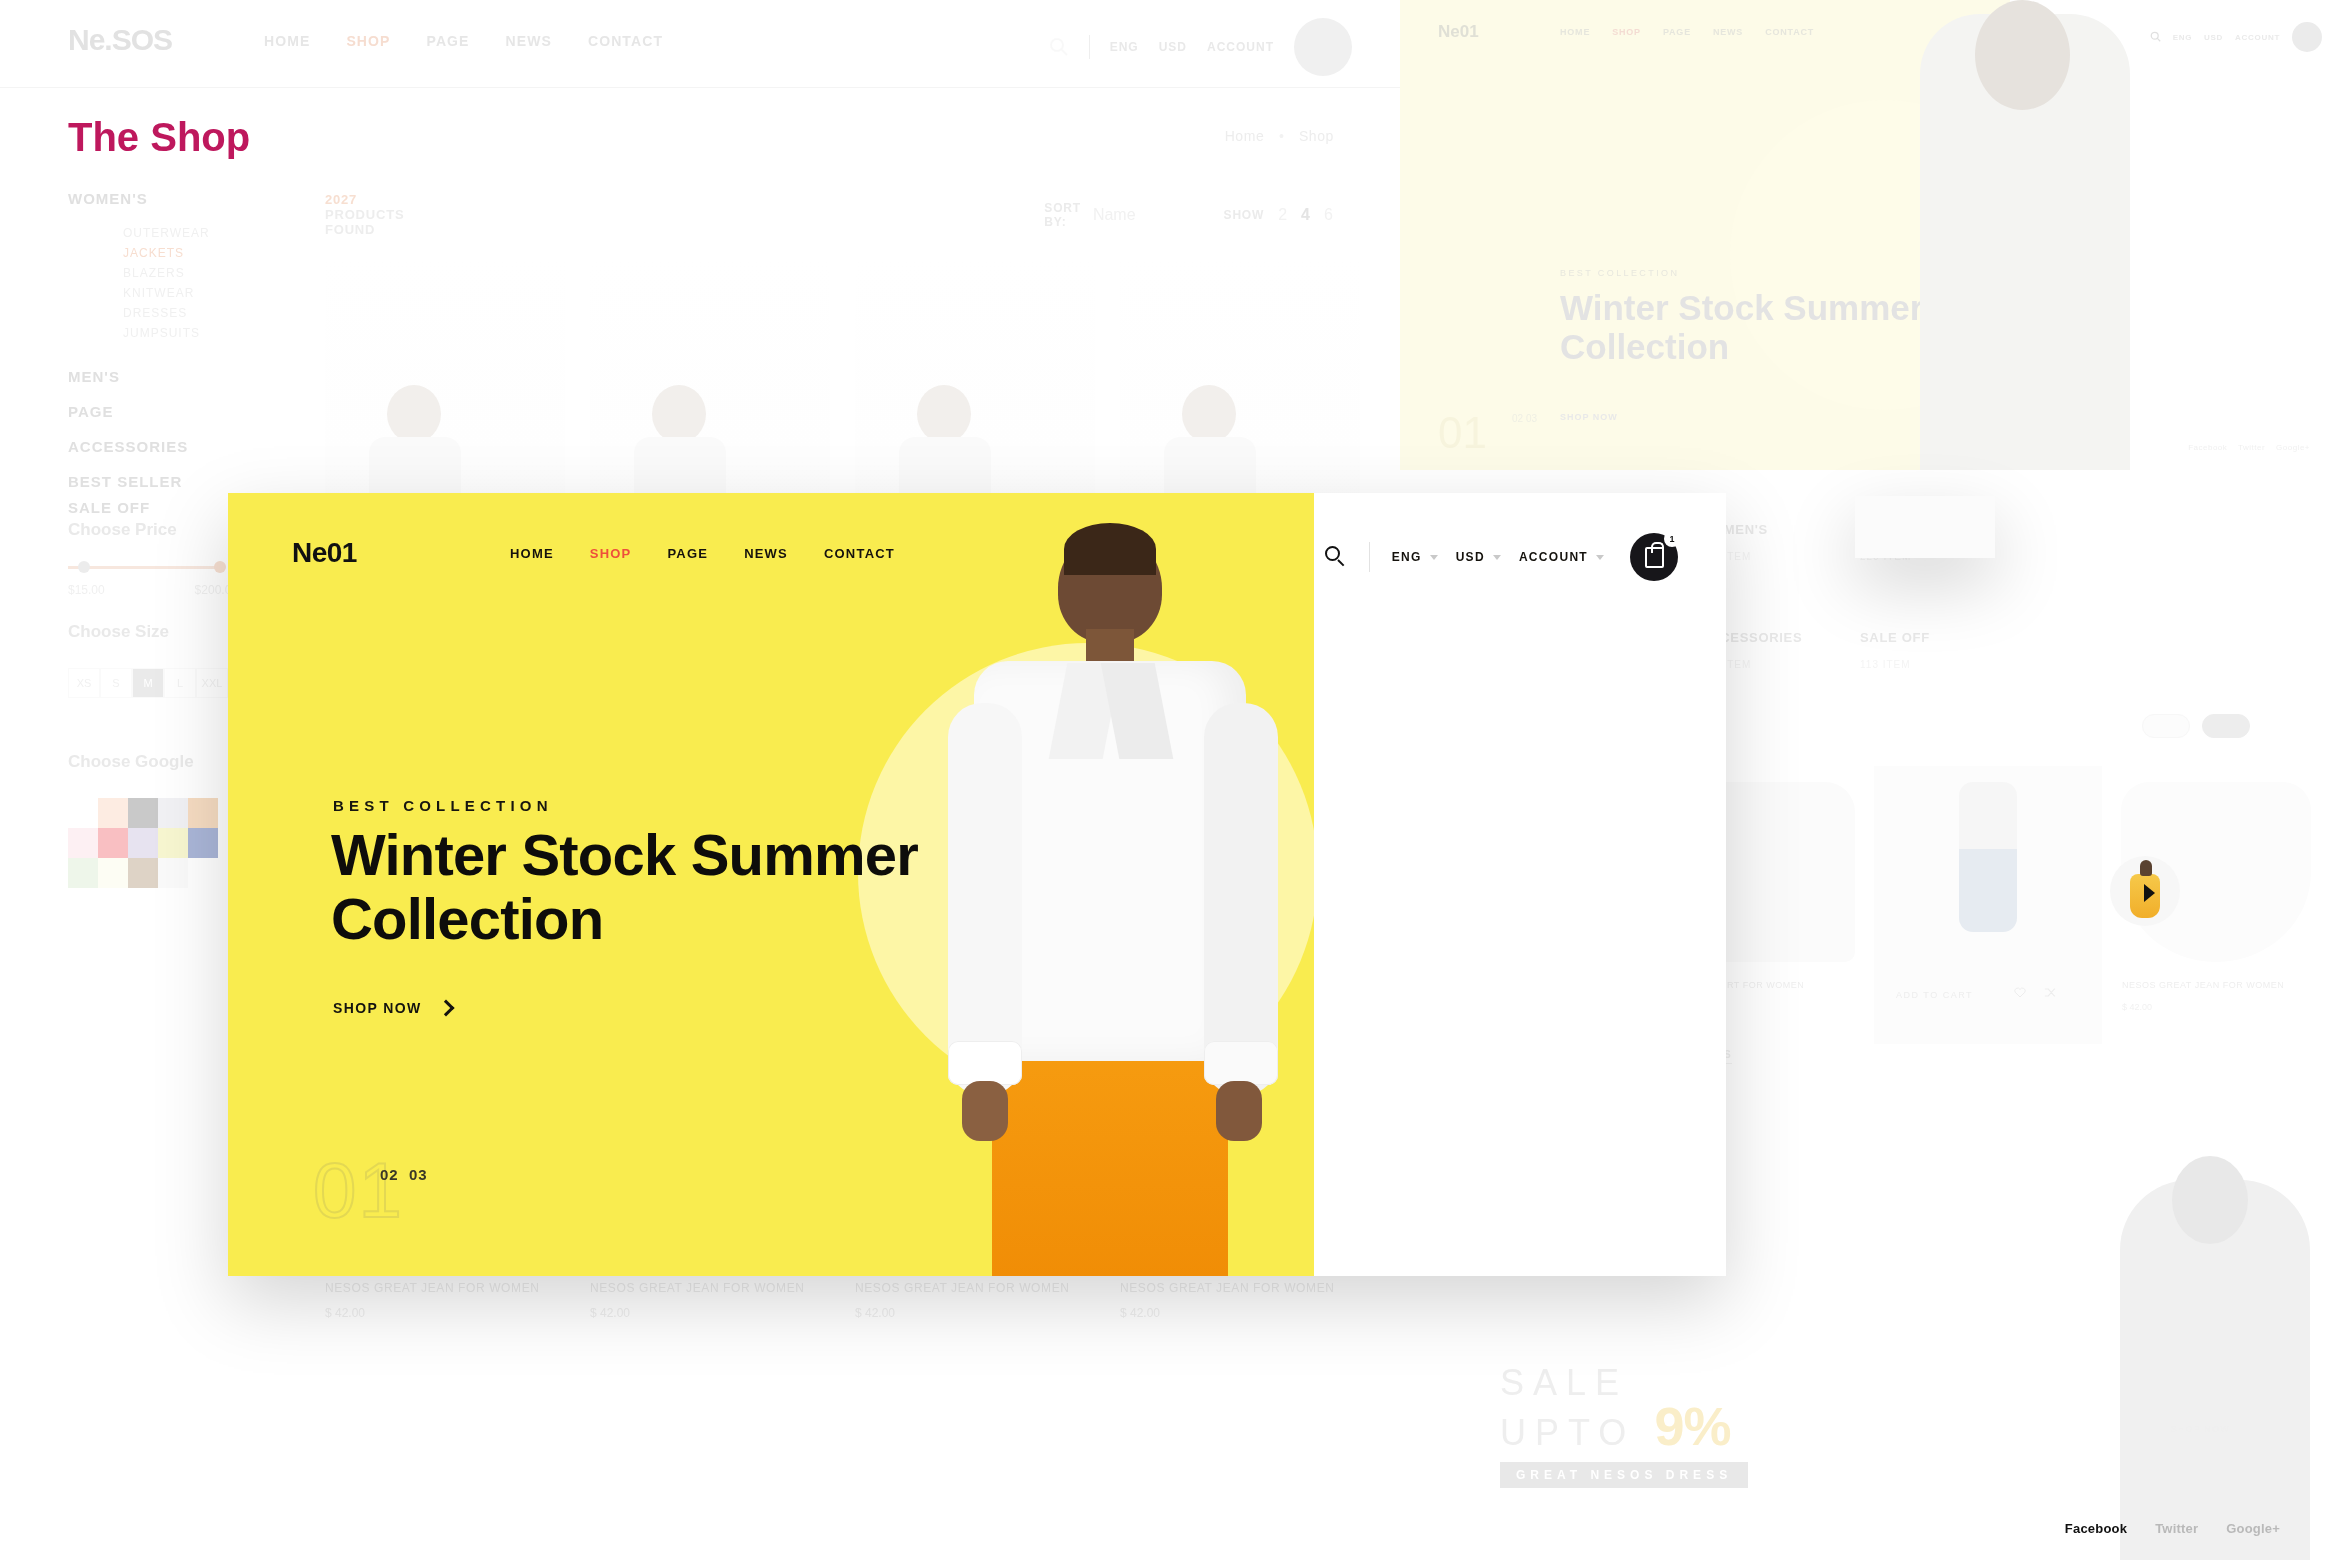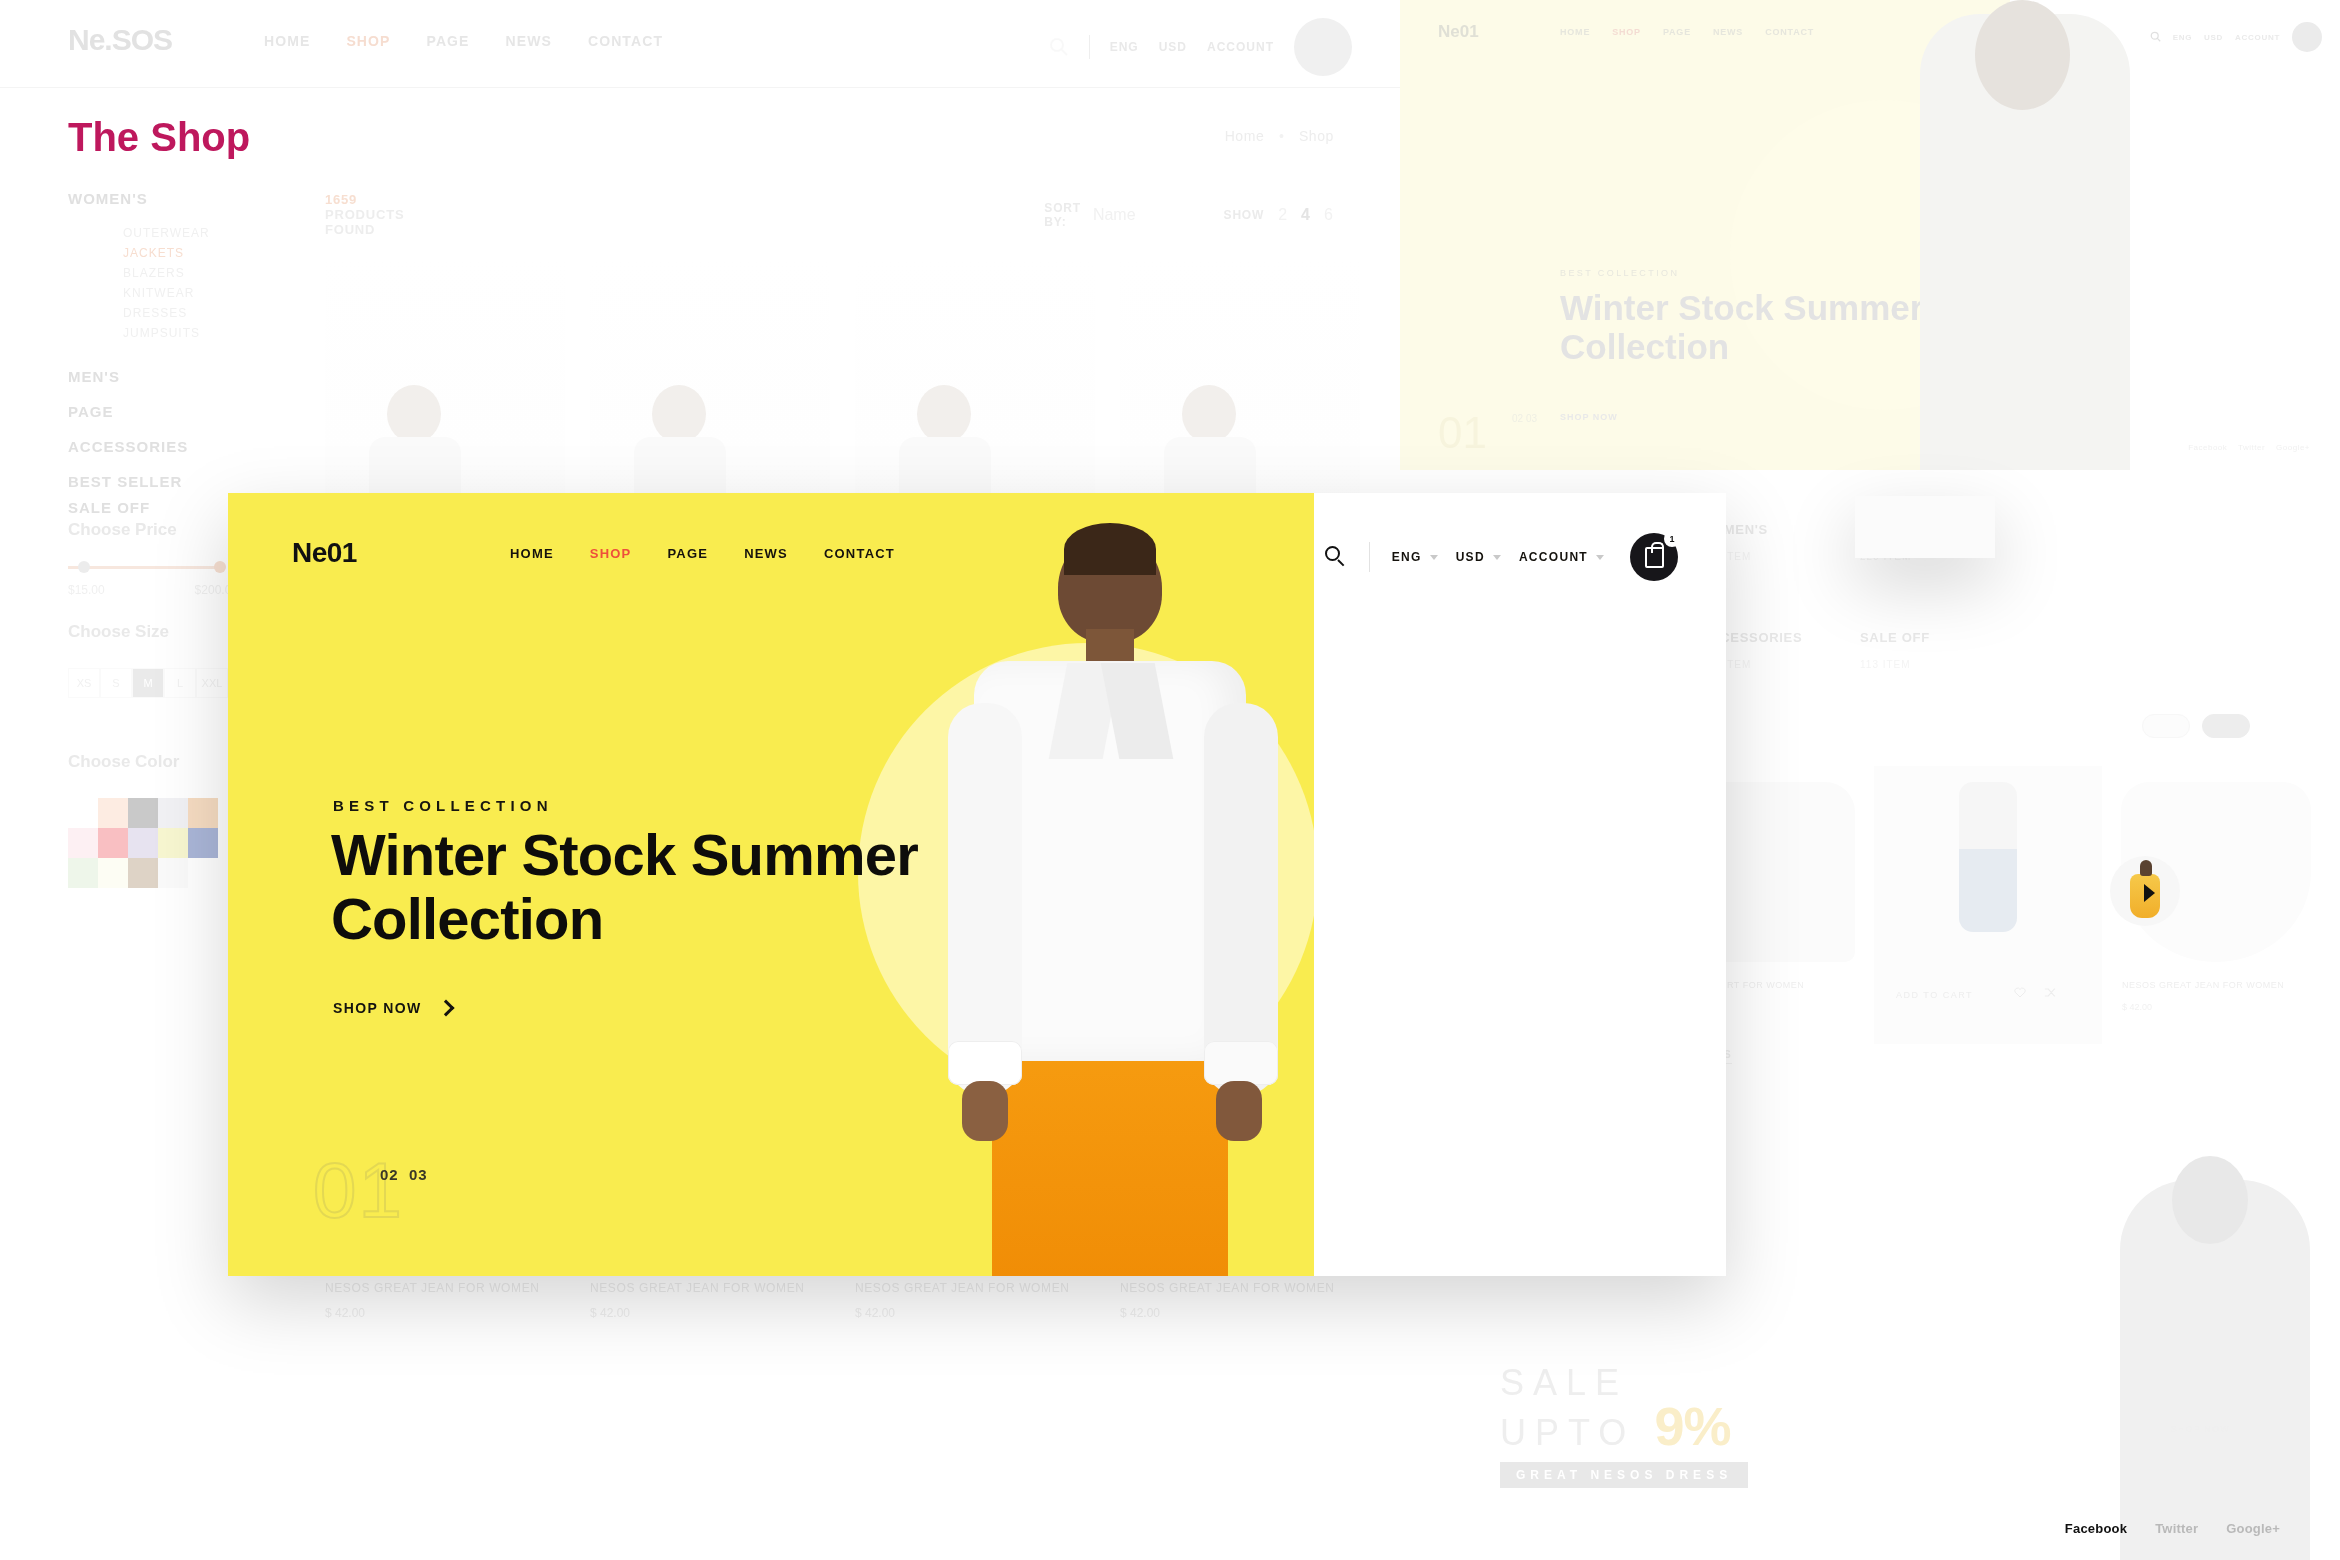--- a/index.html
+++ b/index.html
@@ -300,21 +300,21 @@
         <div class="sizes">
           <i>XS</i>
           <i>S</i>
           <i class="on">M</i>
           <i>L</i>
           <i>XXL</i>
         </div>
       </div>
 
       <div class="flt" style="top:752px">
-        <h4>Choose Color</h4>
+        <h4>Choose Google</h4>
         <div class="colors" id="swatches">
             <em style="background: rgb(255, 255, 255);"></em>
             <em style="background: rgb(253, 236, 226);"></em>
             <em style="background: rgb(201, 201, 201);"></em>
             <em style="background: rgb(241, 241, 244);"></em>
             <em style="background: rgb(246, 220, 194);"></em>
             <em style="background: rgb(253, 240, 243);"></em>
             <em style="background: rgb(249, 191, 194);"></em>
             <em style="background: rgb(231, 227, 240);"></em>
             <em style="background: rgb(247, 246, 208);"></em>
@@ -322,21 +322,21 @@
             <em style="background: rgb(238, 246, 234);"></em>
             <em style="background: rgb(253, 253, 244);"></em>
             <em style="background: rgb(222, 211, 198);"></em>
             <em style="background: rgb(250, 250, 250);"></em>
             <em style="background: rgb(255, 255, 255);"></em>
           </div>
       </div>
 
       <div class="sortbar">
         <div class="pf">
-          <b>1659</b>
+          <b>2027</b>
           <span>PRODUCTS FOUND</span>
         </div>
         <div class="sb">SORT BY:</div>
         <div class="nm">Name</div>
         <div class="sw">SHOW</div>
         <div class="num">2</div>
         <div class="num on">4</div>
         <div class="num">6</div>
         <div class="vmode">
           <div class="griddots">

